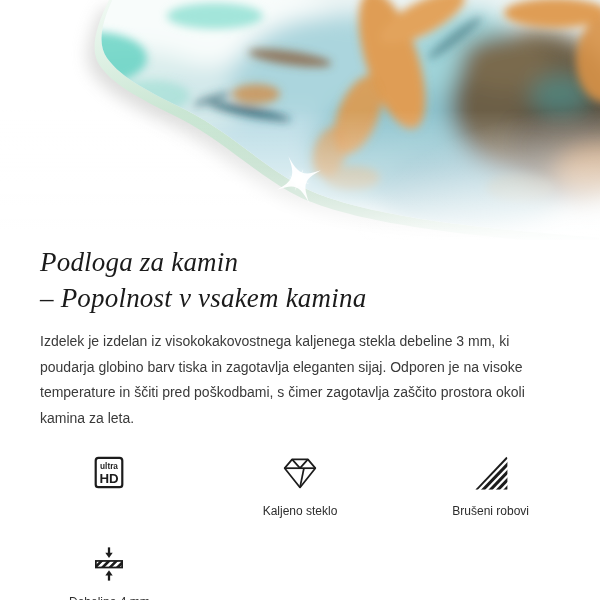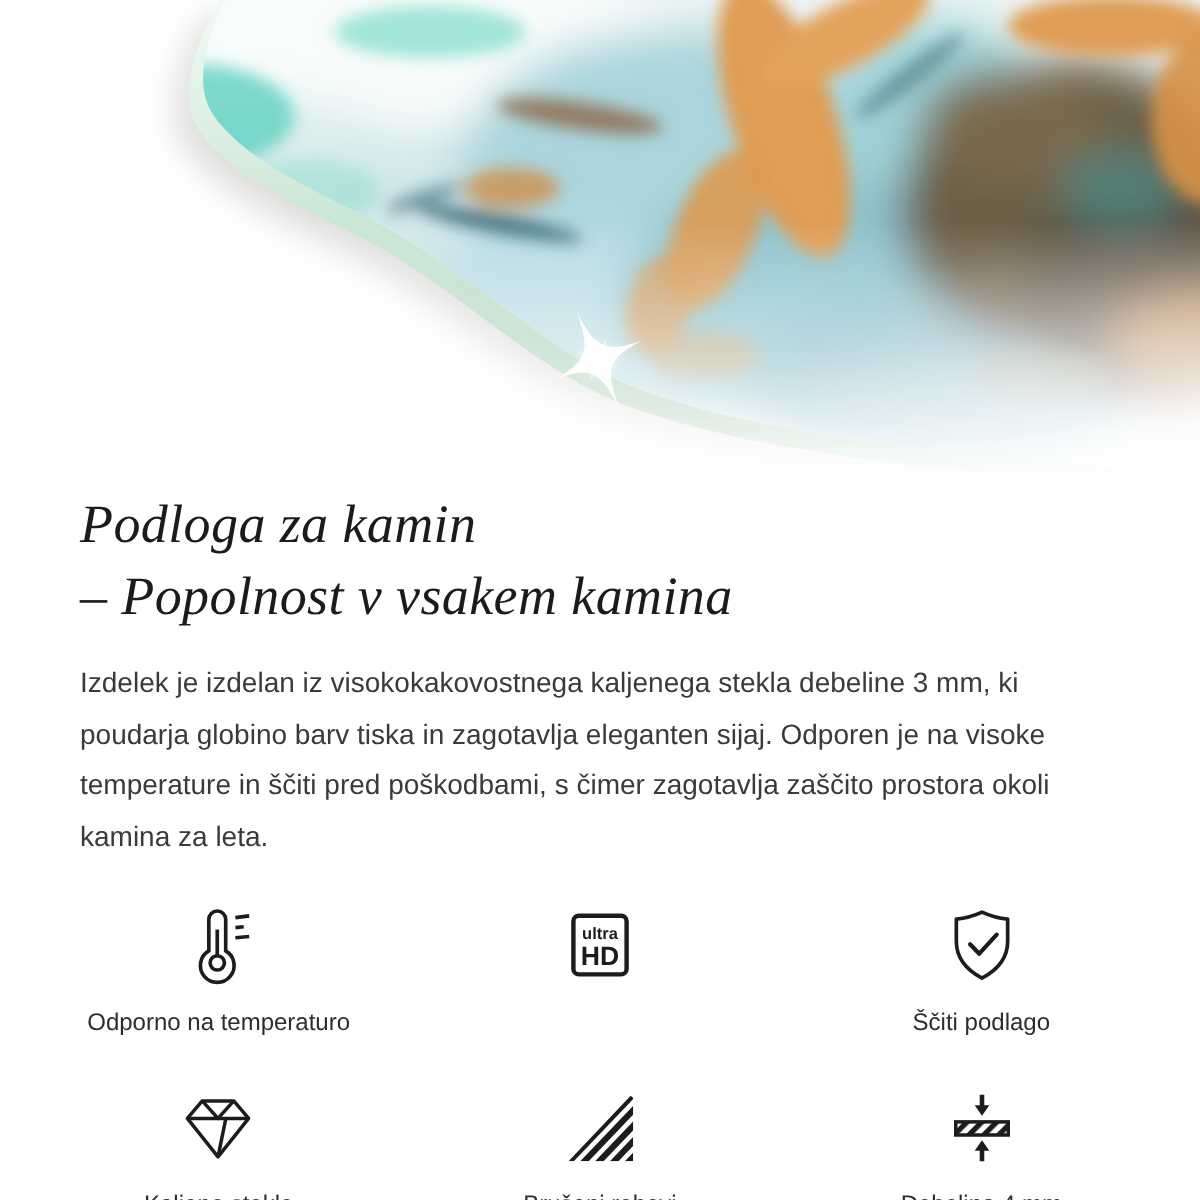--- a/index.html
+++ b/index.html
@@ -109,53 +109,31 @@
   </svg>
 </div>
 
 <div class="content">
   <h1><span>Podloga za kamin</span><br><span>– Popolnost v vsakem kamina</span></h1>
   <p class="desc">Izdelek je izdelan iz visokokakovostnega kaljenega stekla debeline 3 mm, ki poudarja globino barv tiska in zagotavlja eleganten sijaj. Odporen je na visoke temperature in ščiti pred poškodbami, s čimer zagotavlja zaščito prostora okoli kamina za leta.</p>
 </div>
 
 <div class="features">
 
-  <div class="feature">
-    <div class="icon-box">
-      <svg class="ico" width="44" height="44" viewBox="0 0 48 48">
-        <path d="M19,9.5 a4.6,4.6 0 0 1 9.2,0 v17.2 a9.2,9.2 0 1 1 -9.2,0 Z"></path>
-        <line x1="23.6" y1="15" x2="23.6" y2="29"></line>
-        <circle cx="23.6" cy="33.2" r="3.9"></circle>
-        <line x1="33.5" y1="8.5" x2="41" y2="7.6"></line>
-        <line x1="33.5" y1="14" x2="38" y2="13.5"></line>
-        <line x1="33.5" y1="19.5" x2="41" y2="18.8"></line>
-      </svg>
-    </div>
-    <div class="feature-label">Odporno na temperaturo</div>
-  </div>
 
   <div class="feature">
     <div class="icon-box">
       <svg class="ico" width="44" height="44" viewBox="0 0 48 48">
         <rect x="9.5" y="7.5" width="29" height="32" rx="3" stroke-width="2.4"></rect>
         <text x="24" y="20" font-size="9" font-weight="700" text-anchor="middle">ultra</text>
         <text x="24" y="34.5" font-size="14.5" font-weight="800" text-anchor="middle">HD</text>
       </svg>
     </div>
   </div>
 
-  <div class="feature">
-    <div class="icon-box">
-      <svg class="ico" width="44" height="44" viewBox="0 0 48 48" stroke-linecap="round" stroke-linejoin="round">
-        <path d="M24,5.5 C28.5,7.6 33.3,8.9 38,9.3 V21.5 C38,30.6 32.6,36.9 24,41.5 C15.4,36.9 10,30.6 10,21.5 V9.3 C14.7,8.9 19.5,7.6 24,5.5 Z"></path>
-        <path d="M17.5,23 l5,5.2 L32,17.8" stroke-width="2.3"></path>
-      </svg>
-    </div>
-    <div class="feature-label">Ščiti podlago</div>
-  </div>
 
   <div class="feature">
     <div class="icon-box">
       <svg class="ico" width="42" height="42" viewBox="0 0 48 48" stroke-linejoin="round">
         <path d="M15,8.5 H33 L41.5,18.5 L24,40.5 L6.5,18.5 Z"></path>
         <line x1="6.5" y1="18.5" x2="41.5" y2="18.5"></line>
         <path d="M15,8.5 L24,18.5 L33,8.5"></path>
         <line x1="24" y1="40.5" x2="28.5" y2="18.5"></line>
       </svg>
     </div>

